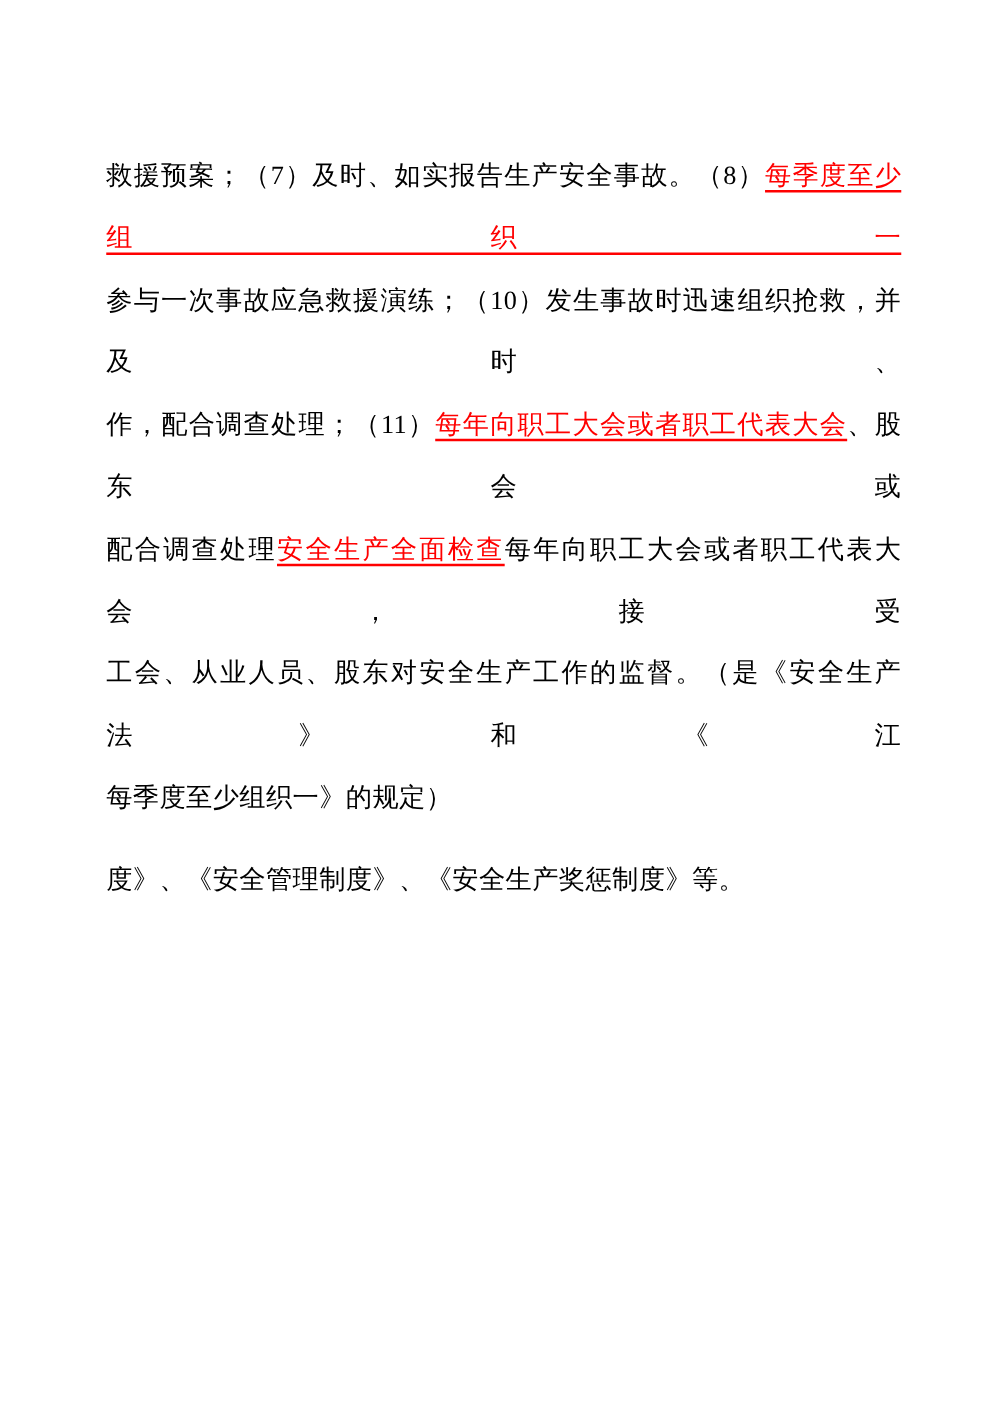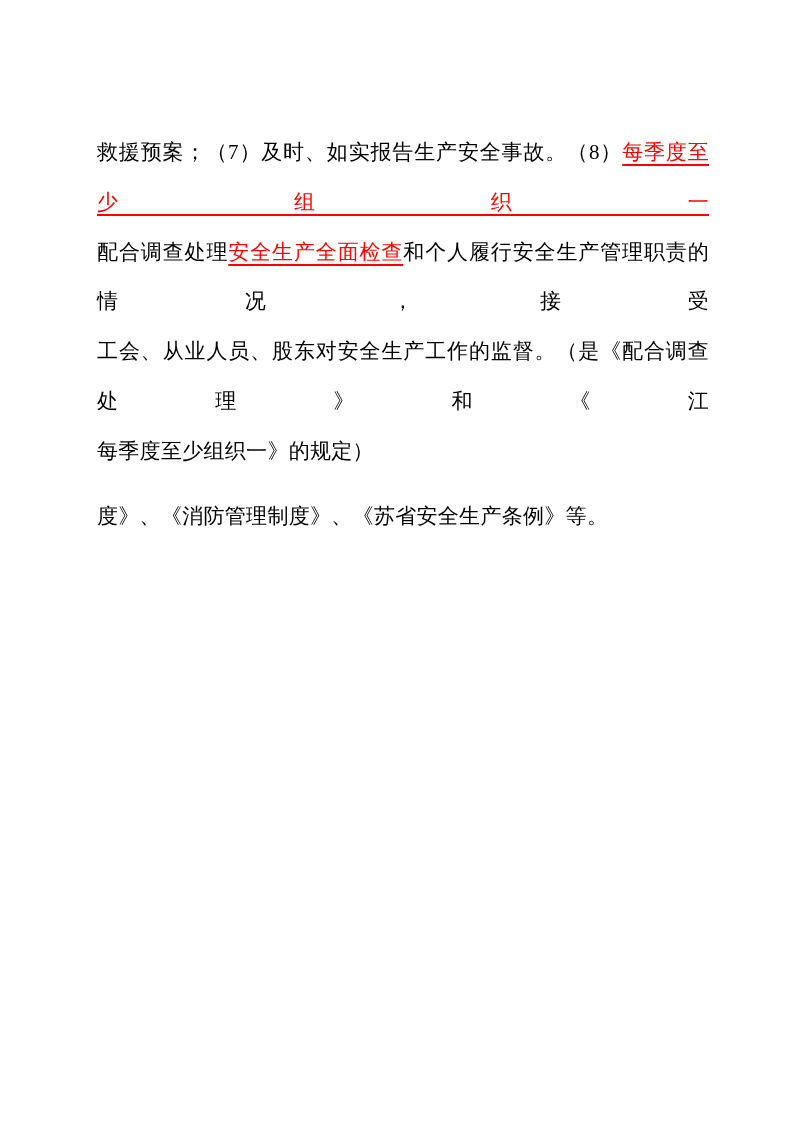--- a/index.html
+++ b/index.html
@@ -17,21 +17,21 @@
     background: #ffffff;
     font-family: "Liberation Serif", "DejaVu Serif", serif;
     color: #000000;
   }
   .doc {
     position: absolute;
     left: 85px;
     top: 116px;
     width: 636px;
   }
-  .para { margin: 12px; }
+  .para { margin: 0; }
   .para-p2 { margin-top: 15px; }
 
   .tline {
     font-size: 21px;
     line-height: 49.8px;
     letter-spacing: 0.3px;
     text-align: justify;
     text-align-last: justify;
     text-justify: inter-character;
     white-space: normal;
@@ -49,22 +49,24 @@
     text-underline-offset: 5px;
   }
 </style>
 </head>
 <body>
 
 <div class="page">
   <div class="doc">
     <div class="para">
         <div class="tline"><span class="seg-normal">救援预案；（7）及时、如实报告生产安全事故。（8）</span><span class="seg-red_u">每季度至少组织一</span></div>
-        <div class="tline"><span class="seg-normal">配合调查处理</span><span class="seg-red_u">安全生产全面检查</span><span class="seg-normal">和个人履行安全生产管理职责的情况，接受</span></div>
-        <div class="tline"><span class="seg-normal">工会、从业人员、股东对安全生产工作的监督。（是《配合调查处理》和《江</span></div>
+        <div class="tline"><span class="seg-normal">参与一次事故应急救援演练；（10）发生事故时迅速组织抢救，并及时、</span></div>
+        <div class="tline"><span class="seg-normal">作，配合调查处理；（11）</span><span class="seg-red_u">每年向职工大会或者职工代表大会</span><span class="seg-normal">、股东会或</span></div>
+        <div class="tline"><span class="seg-normal">配合调查处理</span><span class="seg-red_u">安全生产全面检查</span><span class="seg-normal">每年向职工大会或者职工代表大会，接受</span></div>
+        <div class="tline"><span class="seg-normal">工会、从业人员、股东对安全生产工作的监督。（是《安全生产法》和《江</span></div>
         <div class="tline tline-last"><span class="seg-normal">每季度至少组织一》的规定）</span></div>
       </div>
     <div class="para para-p2">
-        <div class="tline tline-last"><span class="seg-normal">度》、《消防管理制度》、《苏省安全生产条例》等。</span></div>
+        <div class="tline tline-last"><span class="seg-normal">度》、《安全管理制度》、《安全生产奖惩制度》等。</span></div>
       </div>
 
   </div>
 </div>
 
 </body></html>

